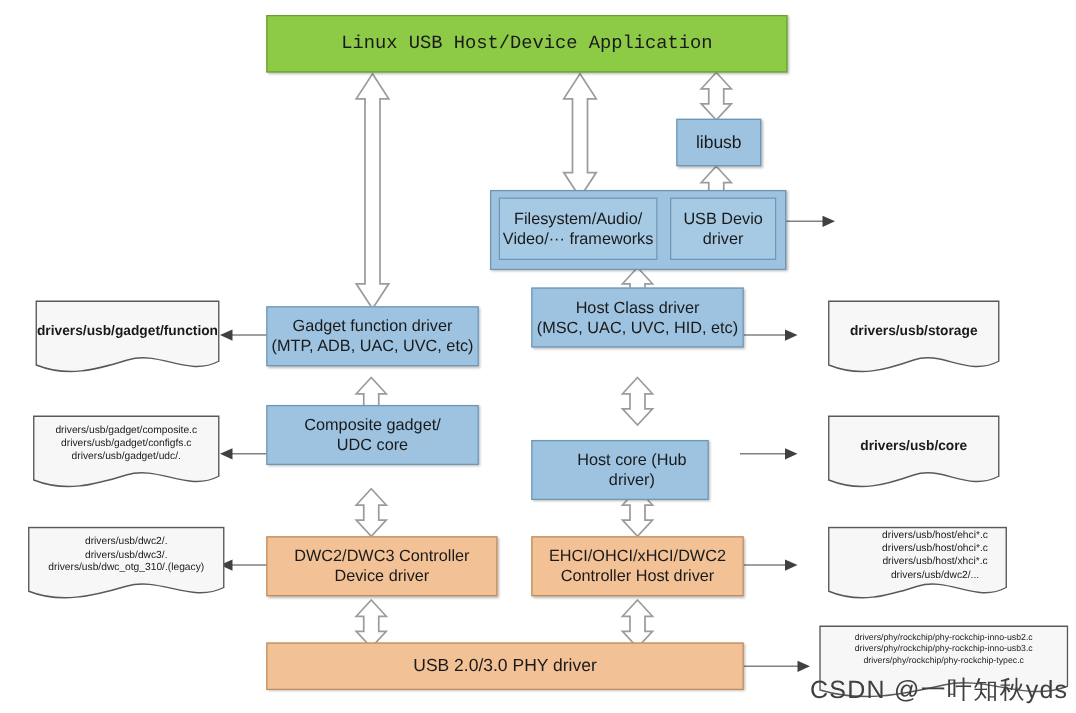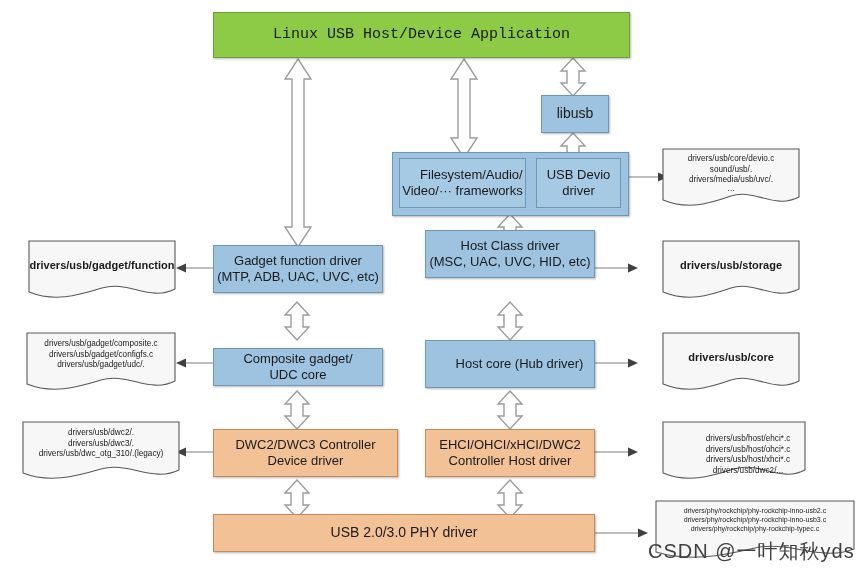--- a/index.html
+++ b/index.html
@@ -196,54 +196,45 @@
       <polygon points="56,6 46,1.5 46,10.5" fill="#404040"></polygon>
     </svg>
   </div>
 
   <div class="node box green fs15" style="left:213px;top:12px;width:417px;height:46px;font-family:Liberation Mono, monospace;">Linux USB Host/Device Application</div>
 
   <div class="node box blue fs14" style="left:541px;top:95px;width:68px;height:38px;">libusb</div>
 
   <div class="box blue" style="position:absolute;left:392px;top:152px;width:235px;height:62px;"></div>
 
-  <div class="node blue-sub fs13" style="left:399px;top:158px;width:127px;height:50px;text-align:right;">Filesystem/Audio/
+  <div class="node blue-sub fs13" style="left:399px;top:158px;width:127px;height:50px;">Filesystem/Audio/
 Video/··· frameworks</div>
 
   <div class="node blue-sub fs13" style="left:536px;top:158px;width:85px;height:50px;">USB Devio
 driver</div>
 
   <div class="node box blue fs13" style="left:213px;top:245px;width:170px;height:48px;">Gadget function driver
 (MTP, ADB, UAC, UVC, etc)</div>
 
   <div class="node box blue fs13" style="left:425px;top:230px;width:170px;height:48px;">Host Class driver
 (MSC, UAC, UVC, HID, etc)</div>
 
-  <div class="node box blue fs13" style="left:213px;top:348px;width:170px;height:38px;">Composite gadget/
+  <div class="node box blue fs13" style="left:213px;top:324px;width:170px;height:48px;">Composite gadget/
 UDC core</div>
 
-  <div class="node box blue fs13" style="left:425px;top:340px;width:170px;height:48px;padding-left:19px;">Host core (Hub driver)</div>
+  <div class="node box blue fs13" style="left:425px;top:352px;width:142px;height:48px;padding-left:19px;">Host core (Hub driver)</div>
 
   <div class="node box orange fs13" style="left:213px;top:429px;width:185px;height:48px;">DWC2/DWC3 Controller
 Device driver</div>
 
   <div class="node box orange fs13" style="left:425px;top:429px;width:170px;height:48px;">EHCI/OHCI/xHCI/DWC2
 Controller Host driver</div>
 
   <div class="node box orange fs14" style="left:213px;top:514px;width:382px;height:38px;">USB 2.0/3.0 PHY driver</div>
 
-  <div class="docshape" style="left:662px;top:148px;width:138px;height:62px;">
-    <svg viewBox="0 0 138 62" preserveAspectRatio="none">
-      <path d="M1,1 L137,1 L137,49 C112,62 92,40 69,48 C46,56 26,62 1,52 Z" fill="#F7F7F7" stroke="#595959" stroke-width="1.1"></path>
-    </svg>
-    <div class="doctext fs8">drivers/usb/core/devio.c
-sound/usb/.
-drivers/media/usb/uvc/.
-···</div>
-  </div>
 
   <div class="docshape" style="left:28px;top:240px;width:148px;height:62px;">
     <svg viewBox="0 0 148 62" preserveAspectRatio="none">
       <path d="M1,1 L147,1 L147,49 C122,62 100,40 74,48 C48,56 26,62 1,52 Z" fill="#F7F7F7" stroke="#595959" stroke-width="1.1"></path>
     </svg>
     <div class="doctext fs9" style="top:18px;">drivers/usb/gadget/function</div>
   </div>
 
   <div class="docshape" style="left:662px;top:240px;width:138px;height:62px;">
     <svg viewBox="0 0 138 62" preserveAspectRatio="none">
@@ -274,21 +265,21 @@
     </svg>
     <div class="doctext fs8" style="top:7px;">drivers/usb/dwc2/.
 drivers/usb/dwc3/.
 drivers/usb/dwc_otg_310/.(legacy)</div>
   </div>
 
   <div class="docshape" style="left:662px;top:421px;width:144px;height:62px;">
     <svg viewBox="0 0 144 62" preserveAspectRatio="none">
       <path d="M1,1 L143,1 L143,49 C119,62 97,40 72,48 C47,56 25,62 1,52 Z" fill="#F7F7F7" stroke="#595959" stroke-width="1.1"></path>
     </svg>
-    <div class="doctext fs8" style="top:13px;padding-left:28px;">drivers/usb/host/ehci*.c
+    <div class="doctext fs8" style="top:2px;padding-left:28px;">drivers/usb/host/ehci*.c
 drivers/usb/host/ohci*.c
 drivers/usb/host/xhci*.c
 drivers/usb/dwc2/...</div>
   </div>
 
   <div class="docshape" style="left:655px;top:500px;width:200px;height:62px;">
     <svg viewBox="0 0 200 62" preserveAspectRatio="none">
       <path d="M1,1 L199,1 L199,49 C165,62 134,40 100,48 C66,56 34,62 1,52 Z" fill="#F7F7F7" stroke="#595959" stroke-width="1.1"></path>
     </svg>
     <div class="doctext" style="top:6px;font-size:7px;">drivers/phy/rockchip/phy-rockchip-inno-usb2.c

